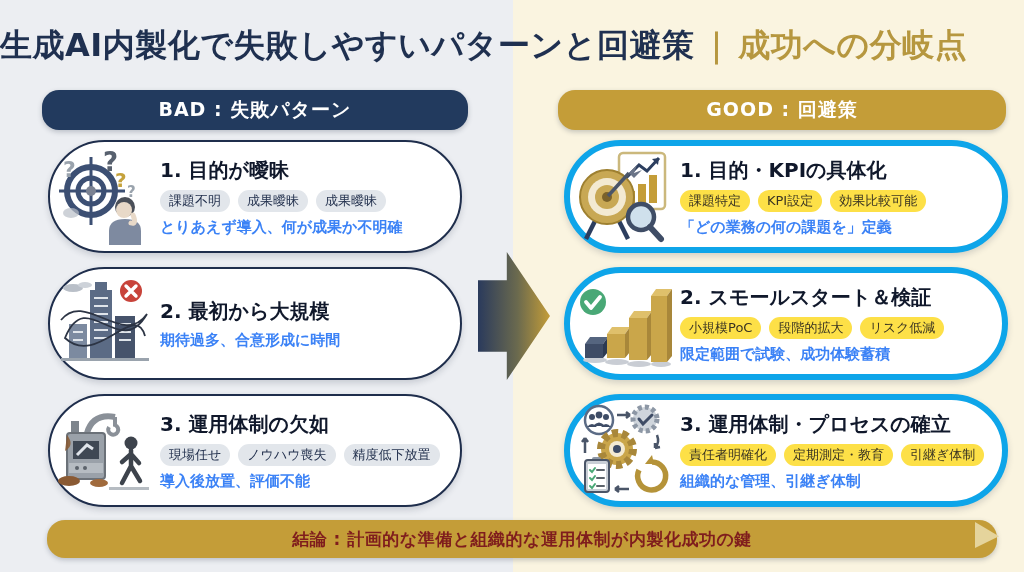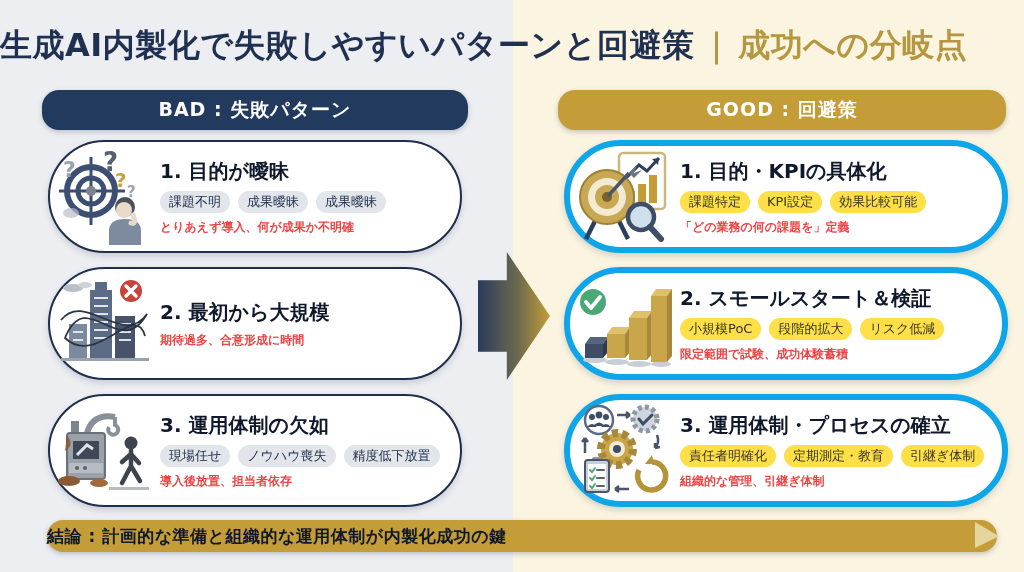--- a/index.html
+++ b/index.html
@@ -27,29 +27,29 @@
   .card.good{left:564px;width:444px;border:6px solid #0ea5e9;}
   .row1{top:140px;} .row2{top:267px;justify-content:space-between;} .row3{top:394px;}
 
   .icon-box{width:110px;min-width:110px;height:100px;display:flex;align-items:center;justify-content:center;}
   .card-content{flex:1;}
   .card-title{font-size:20px;font-weight:800;color:#10182b;margin-bottom:6px;white-space:nowrap;}
   .tag-row{display:flex;gap:8px;margin-bottom:6px;}
   .tag{border-radius:13px;padding:2px 9px;font-size:13px;font-weight:400;white-space:nowrap;}
   .card.bad .tag{background:#e2e6eb;color:#22304d;}
   .card.good .tag{background:#fde047;color:#3a3422;}
-  .card-desc{font-size:12px;font-weight:700;color:#ef4444;white-space:nowrap;}
+  .card-desc{font-size:15px;font-weight:700;color:#3b82f6;white-space:nowrap;}
 
   .center-arrow{position:absolute;left:478px;top:252px;width:72px;height:128px;
     background:linear-gradient(90deg,#2a3a5c 0%,#6b6a4e 55%,#c49d38 100%);
     clip-path:polygon(0 22%,40% 22%,40% 0,100% 50%,40% 100%,40% 78%,0 78%);}
 
-  .conclusion-bar{position:absolute;left:47px;top:520px;width:950px;height:32px;
-    background:#c49d38;border-radius:18px;display:flex;align-items:center;justify-content:flex-start;
-    color:#0f172a;font-size:17px;font-weight:800;letter-spacing:.5px;box-shadow:0 2px 5px rgba(40,50,70,.25);}
+  .conclusion-bar{position:absolute;left:47px;top:520px;width:950px;height:38px;
+    background:#c49d38;border-radius:18px;display:flex;align-items:center;justify-content:center;
+    color:#7f1d1d;font-size:17px;font-weight:800;letter-spacing:.5px;box-shadow:0 2px 5px rgba(40,50,70,.25);}
   .ribbon-fold{position:absolute;left:975px;top:522px;width:24px;height:26px;
     background:#e5d49c;clip-path:polygon(0 0,100% 55%,0 100%);}
   svg{display:block;}
 </style>
 </head>
 <body>
 
 <div id="page">
   <div class="bg-left"></div>
   <div class="bg-right"></div>
@@ -145,21 +145,21 @@
         <rect x="52" y="84" width="40" height="3" fill="#b6bcc2"></rect>
       </svg>
     </div>
     <div class="card-content">
       <div class="card-title">3. 運用体制の欠如</div>
       <div class="tag-row">
         <span class="tag">現場任せ</span>
         <span class="tag">ノウハウ喪失</span>
         <span class="tag">精度低下放置</span>
       </div>
-      <div class="card-desc">導入後放置、担当者依存</div>
+      <div class="card-desc">導入後放置、評価不能</div>
     </div>
   </div>
 
   <div class="card good row1">
     <div class="icon-box">
       <svg width="96" height="96" viewBox="0 0 96 96">
         <rect x="42" y="4" width="46" height="56" rx="4" fill="#fff" stroke="#cbb87c" stroke-width="2.5"></rect>
         <rect x="50" y="42" width="8" height="12" fill="#c49d38"></rect>
         <rect x="61" y="35" width="8" height="19" fill="#c49d38"></rect>
         <rect x="72" y="26" width="8" height="28" fill="#c49d38"></rect>

